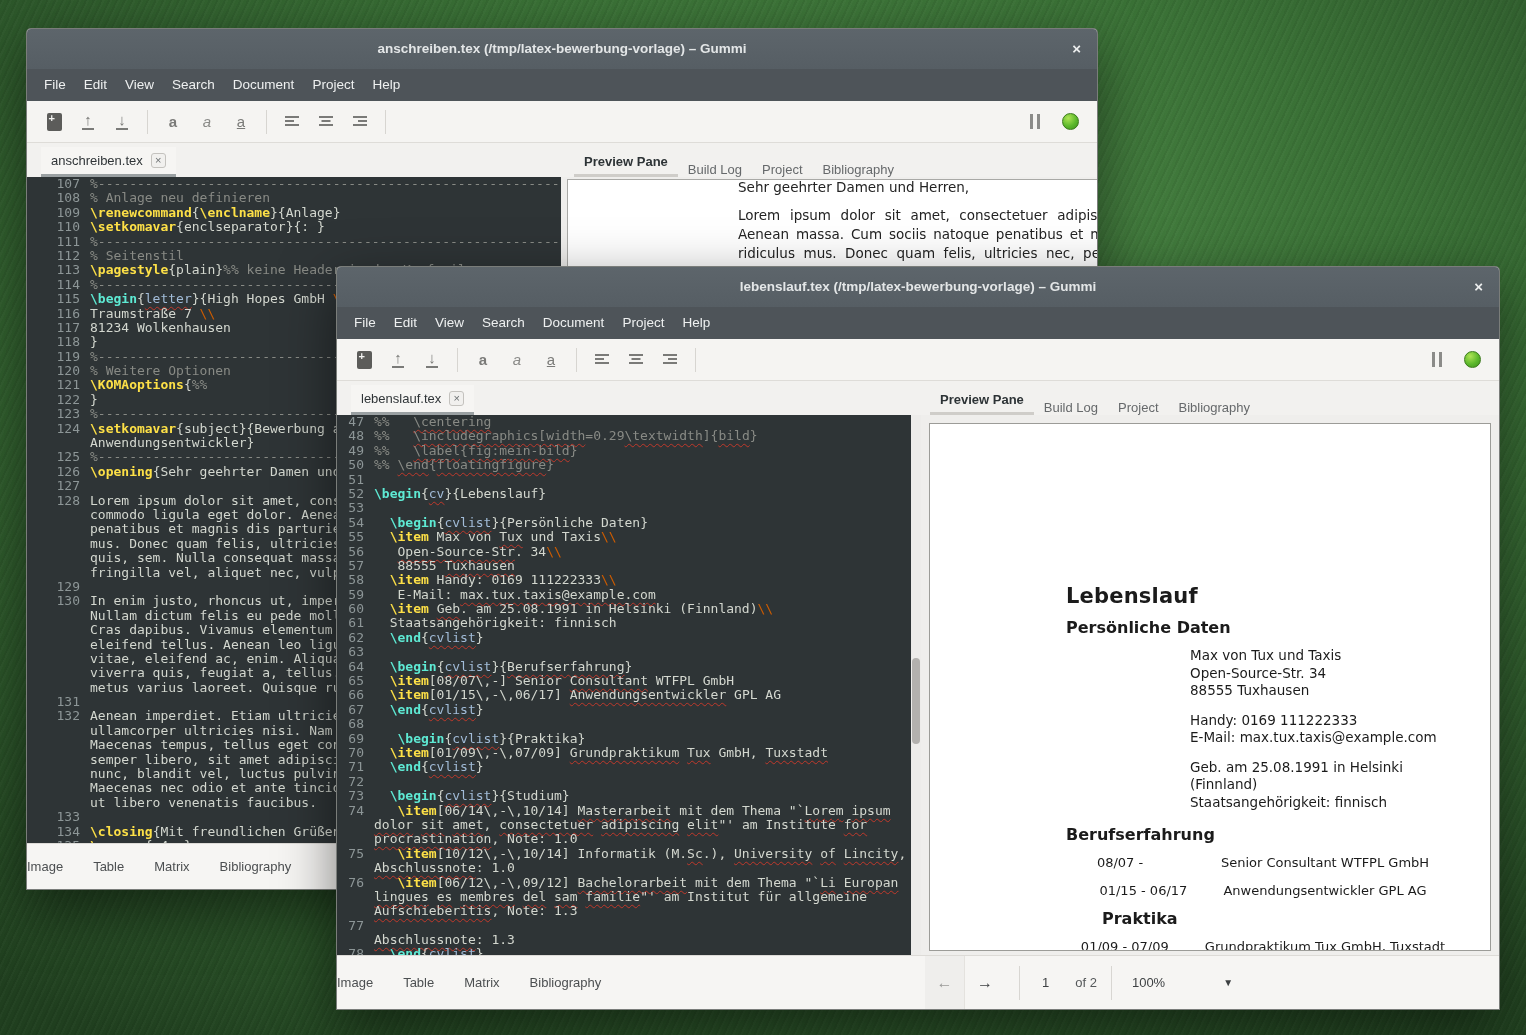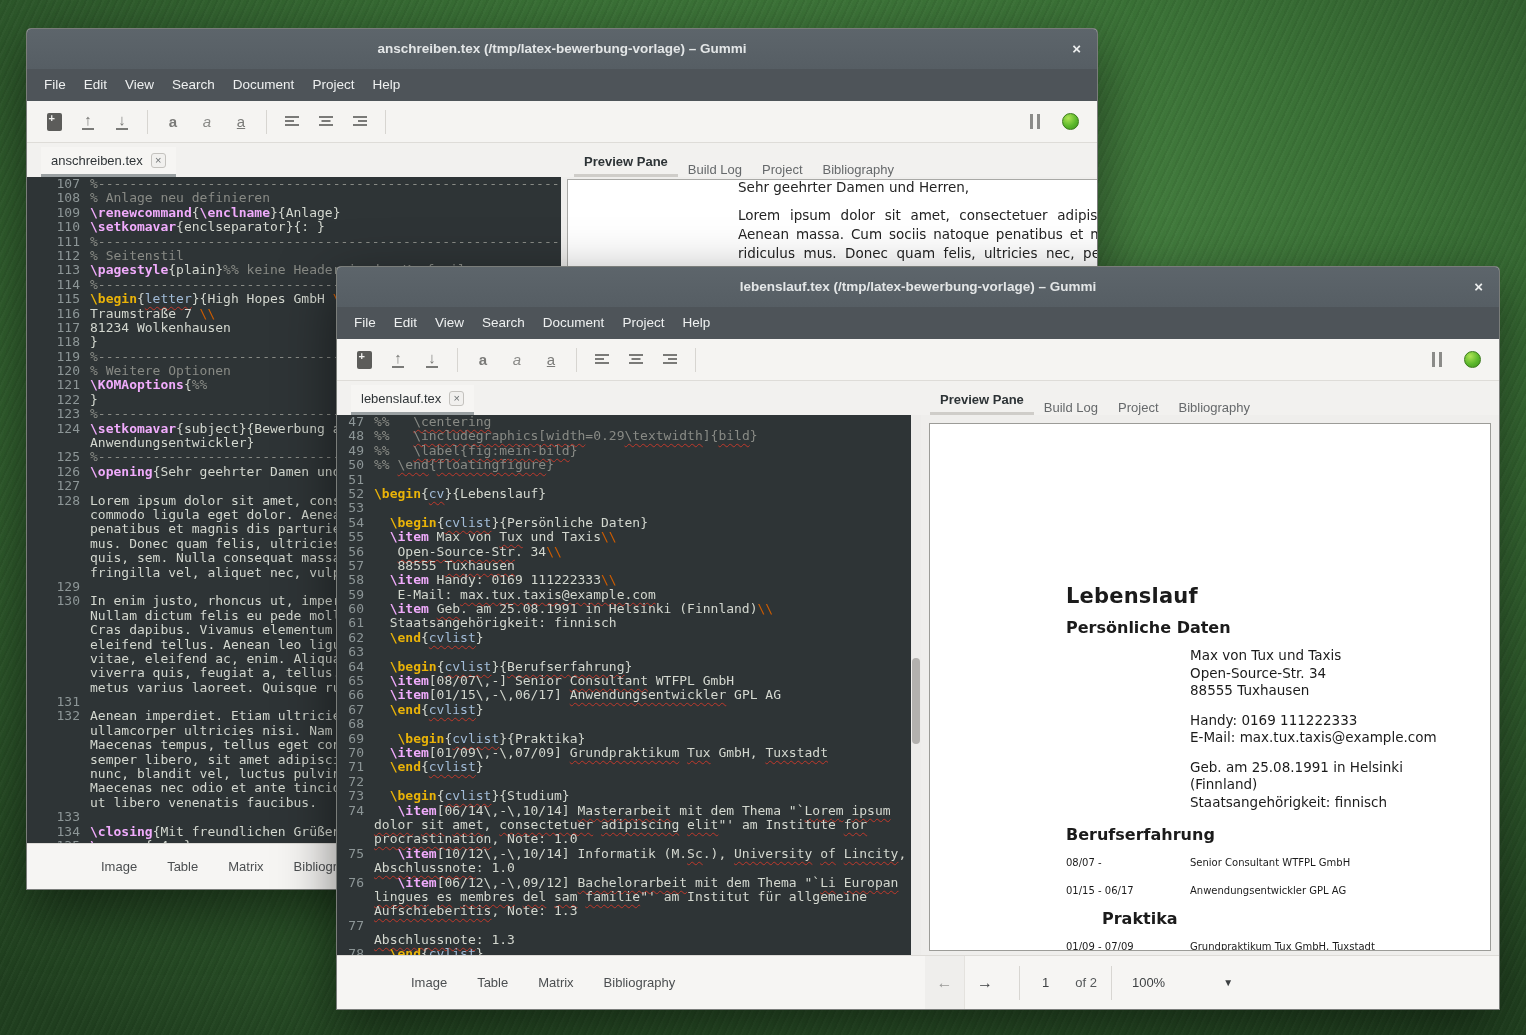--- a/index.html
+++ b/index.html
@@ -62,22 +62,22 @@
 
   
   .content{ flex:1 1 auto; display:flex; min-height:0; }
   .editor{ background:#2e3436; overflow:hidden; display:flex; flex-direction:column; position:relative;
            flex:0 0 auto;}
   .crow{ display:flex; height:14.4px; line-height:14.4px; white-space:pre;
          font-family:"DejaVu Sans Mono", monospace; font-size:13px;}
   .ln{ flex:0 0 34px; text-align:right; padding-right:7px; color:#8d9697;}
   .cl{ padding-left:3px; }
   .sg-n{ color:#d3d7cf; }
-  .sg-c{ color:#eab308; font-weight:bold; }
-  .sg-g{ color:#f0abfc; font-weight:bold; }
+  .sg-c{ color:#5eead4; font-weight:bold; }
+  .sg-g{ color:#fde047; font-weight:bold; }
   .sg-e{ color:#a2bcd8; text-decoration:underline wavy #c0392b 1px; text-underline-offset:2.5px;}
   .sg-o{ color:#ce5c00; }
   .sg-m{ color:#888a85; }
   .wv{ text-decoration:underline wavy #c0392b 1px; text-underline-offset:2.5px;}
   .sbar{ position:absolute; right:0; top:0; bottom:0; width:10px; background:#edecea;}
   .sthumb{ position:absolute; left:1px; right:1px; border-radius:4px; background:#b3b1ae;}
 
   .previewpane{ flex:1 1 auto; background:#efeeec; overflow:hidden; position:relative;}
 
   
@@ -92,27 +92,27 @@
   
   .cvwrap{ padding:8px 8px 0 8px; height:100%; }
   .cvpage{ background:#ffffff; border:1px solid #9c9c98; height:528px; overflow:hidden;
            padding:160px 30px 0 136px; font-family:"DejaVu Sans", sans-serif; color:#1b1b1b;}
   .cv-title{ font-size:21px; font-weight:bold; margin-bottom:10px; letter-spacing:.2px;}
   .cv-sechead{ font-size:16px; font-weight:bold; margin:2px 0 10px 0;}
   .cv-sechead.later{ margin-top:14px; }
   .cvblocks{ margin-left:124px; }
   .cvblock{ margin-bottom:12px; }
   .cvline{ font-size:13.5px; line-height:17.5px; }
-  .cvrow{ display:flex; margin-bottom:10px; font-size:10px; line-height:17.5px;}
+  .cvrow{ display:flex; margin-bottom:10px; font-size:13px; line-height:17.5px;justify-content:center;}
   .cvdate{ flex:0 0 124px; }
 
   
   .bottombar{ background:#f6f5f3; border-top:1px solid #dddbd7; flex:0 0 auto; display:flex;
               align-items:center; position:relative; font-size:13px; color:#4c4f51;}
-  .snippets{ display:flex; gap:30px; margin-left:74px;}
+  .snippets{ display:flex; gap:30px; }
   .pager{ position:absolute; left:588px; top:0; bottom:0; display:flex; align-items:center;
           color:#3f4244;}
   .pgprev{ width:40px; height:100%; display:flex; align-items:center; justify-content:center;
            background:#efeeec; border-right:1px solid #e4e2de; color:#9a9a98; font-size:16px;}
   .pgnext{ width:40px; text-align:center; color:#3c3f41; font-size:16px;}
   .psep{ width:1px; height:34px; background:#d8d6d2; margin:0 14px;}
   .pgnum{ margin-left:8px; }
   .pgof{ margin-left:26px; color:#55585a;}
   .zoomval{ margin-left:6px; }
   .zoomdd{ margin-left:58px; font-size:10px; color:#3c3f41;}

